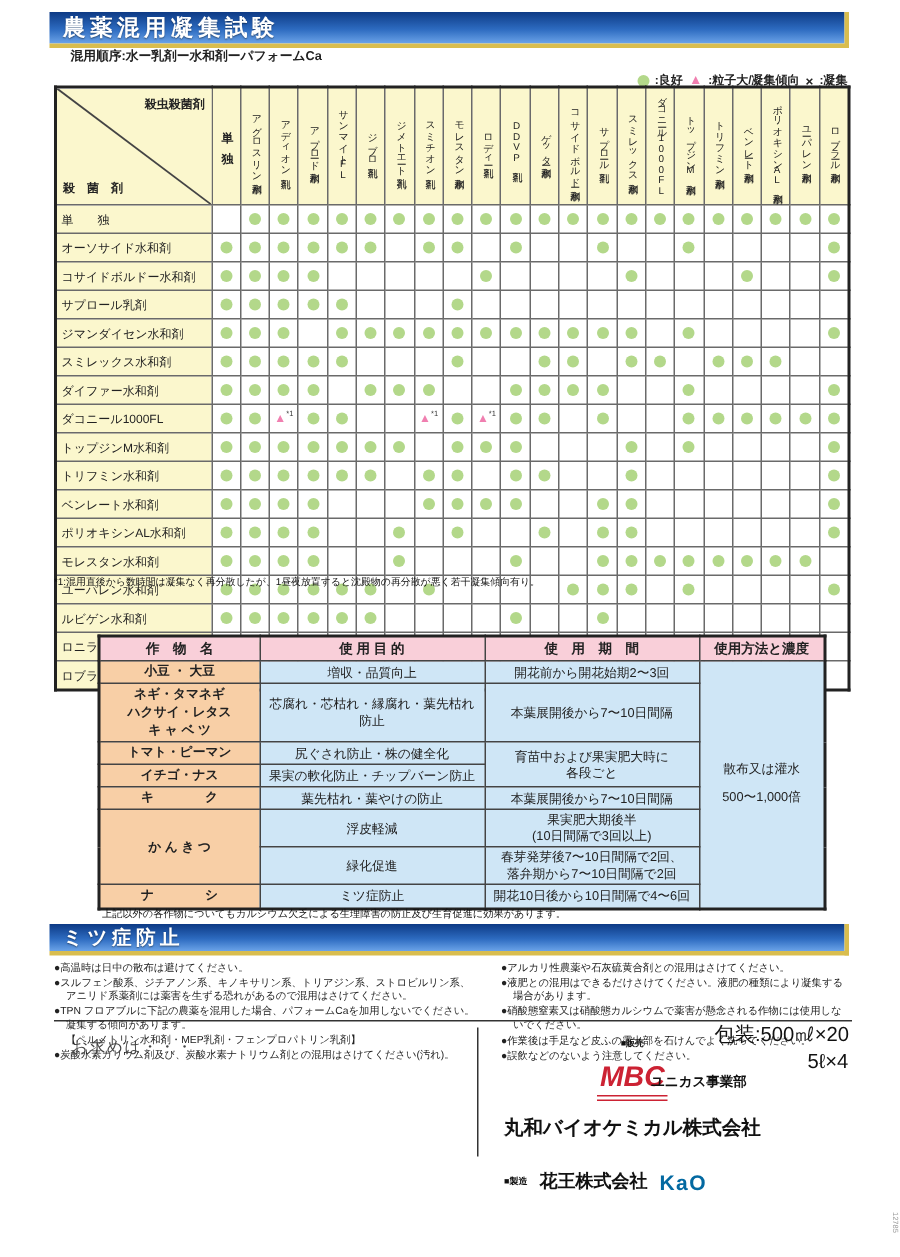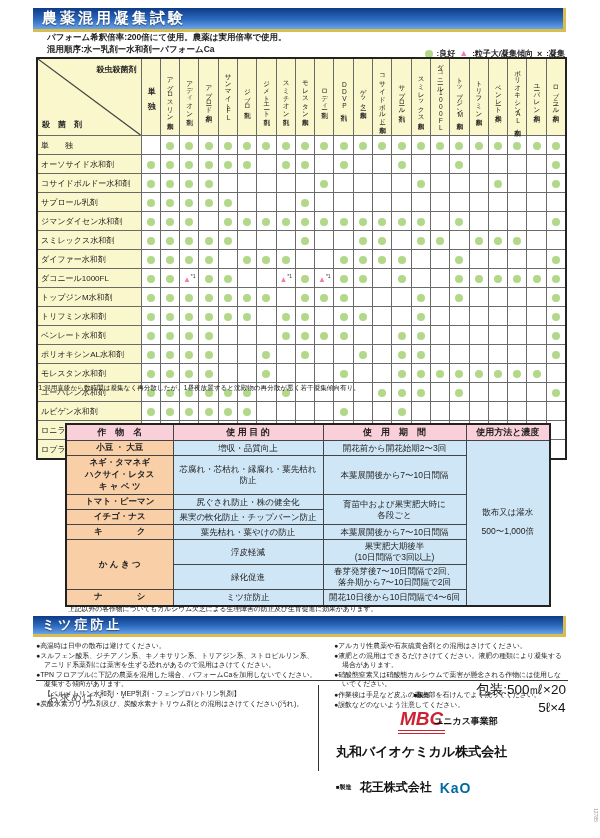--- a/index.html
+++ b/index.html
@@ -80,21 +80,20 @@
 </head>
 <body>
 
 <div id="page">
 
   <div id="bar1" class="bar">
     <span>農薬混用凝集試験</span>
   </div>
 
   <div id="intro">
-    <div>パフォーム希釈倍率:200倍にて使用。農薬は実用倍率で使用。</div>
     <div>混用順序:水ー乳剤ー水和剤ーパフォームCa</div>
   </div>
 
   <div id="legend">
     <span class="lgdot"></span>
       <span>:良好</span>
     <span class="lgtri">▲</span>
       <span>:粒子大/凝集傾向</span>
     <span class="lgx">×</span>
       <span>:凝集</span>

